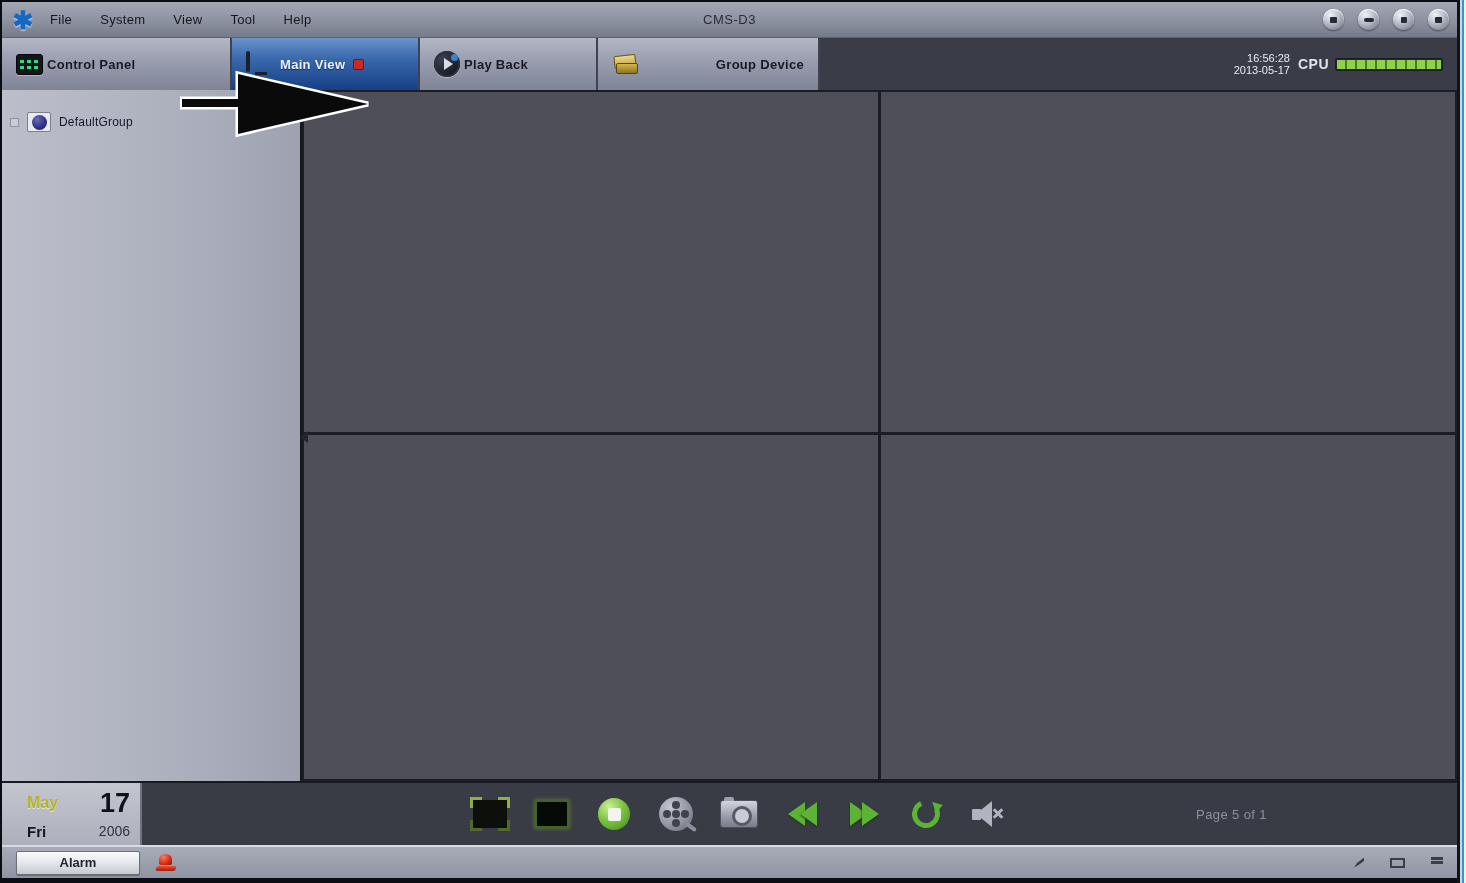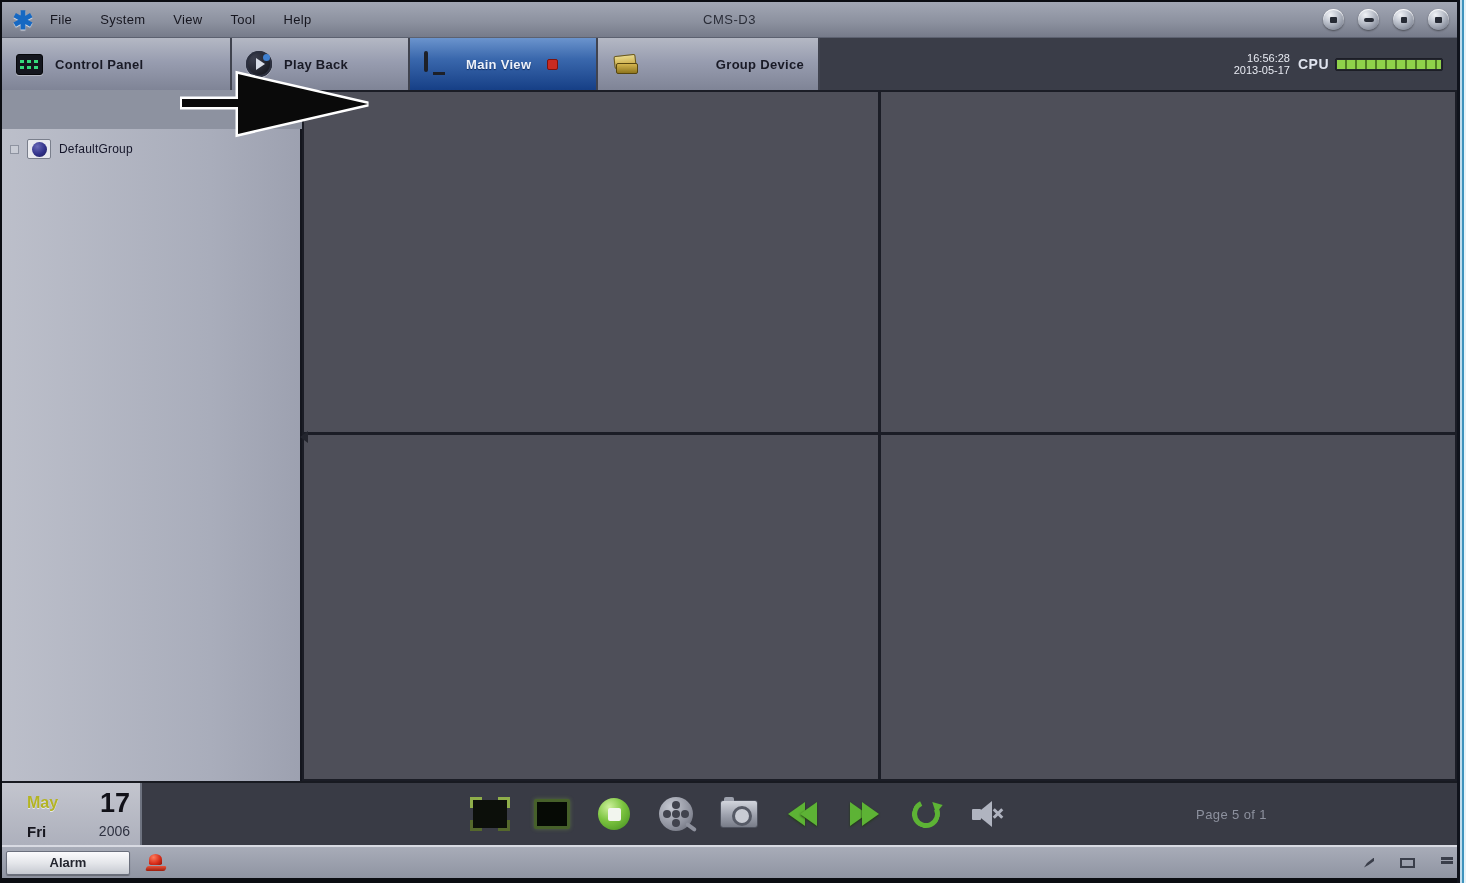--- a/index.html
+++ b/index.html
@@ -39,21 +39,21 @@
   .g-sq{ width:7px; height:6px; border-radius:1px; }
   .g-dash{ width:10px; height:4px; border-radius:2px; }
   .g-dot{ width:6px; height:6px; border-radius:1px; }
 
   
   .tabbar{
     height:52px; flex:0 0 52px; display:flex; align-items:stretch;
     background:#40434f; position:relative;
   }
   .tab{
-    display:flex; align-items:center; gap:12px; padding:0 14px;
+    display:flex; align-items:center; gap:4px; padding:0 14px;
     background:linear-gradient(180deg,#b4b8c4 0%,#989db0 45%,#7f8496 100%);
     border-right:2px solid #40434f; cursor:pointer;
   }
   .tab .tab-label{ font-size:13px; color:#191a26; font-weight:bold; letter-spacing:.3px;}
   .tab.active{
     background:linear-gradient(180deg,#6b94cd 0%,#3a68ad 40%,#16folk 100%);
     background:linear-gradient(180deg,#6b94cd 0%,#3a68ad 40%,#163f86 100%);
   }
   .tab.active .tab-label{ color:#eef2fa; text-shadow:0 1px 1px #0c2a5e;}
   .tab-cp{ flex:0 0 230px;} .tab-mv{ flex:0 0 188px;} .tab-pb{ flex:0 0 178px;} .tab-gd{ flex:0 0 222px;justify-content:space-between;}
@@ -86,21 +86,21 @@
   .cpu-label{ color:#dfe3ee; font-size:14px; font-weight:bold; margin-right:6px; letter-spacing:.5px;}
   .cpu-meter{ width:108px; height:13px; border:1px solid #1c1e26; background:#23252e;
     padding:1px; border-radius:2px;}
   .cpu-meter i{ display:block; height:100%;
     background:repeating-linear-gradient(90deg,#8fd14a 0 8px,#4f7a22 8px 10px);}
 
   
   .main-row{ flex:1; display:flex; min-height:0; position:relative;}
   .sidebar{
     flex:0 0 300px; background:linear-gradient(90deg,#bcbfca 0%,#a9adbb 70%,#9da1b0 100%);
-    border-right:2px solid #15171f; padding-top:8px; position:relative;margin-top:39px;
+    border-right:2px solid #15171f; padding-top:20px; position:relative;
   }
   .tree-item{ display:flex; align-items:center; gap:8px; padding:2px 4px 2px 8px; cursor:pointer;}
   .tree-expander{ width:9px; height:9px; background:#c9ccd5; border:1px solid #8e93a0; }
   .tree-icon{ width:24px; height:20px; background:#e9eaef; border:1px solid #7a7f8c; border-radius:2px;
     display:flex; align-items:center; justify-content:center;}
   .tree-icon i{ width:15px; height:15px; border-radius:50%;
     background:radial-gradient(circle at 35% 30%, #6a6ab8 0%, #32328a 55%, #1c1c55 100%);}
   .tree-label{ font-size:12px; color:#15162a; letter-spacing:.2px;}
 
   .video-area{ flex:1; background:#1b1d26; padding:2px; position:relative;}
@@ -164,21 +164,21 @@
     transform:rotate(52deg);}
   .i-mute{ position:relative; width:36px; height:28px;}
   .i-mute .bar{ position:absolute; left:2px; top:9px; width:9px; height:11px; background:#b0b4c0; border-radius:1px;}
   .i-mute .cone{ position:absolute; left:6px; top:1px; width:0; height:0;
     border-right:16px solid #b0b4c0; border-top:13px solid transparent; border-bottom:13px solid transparent;}
   .i-mute .x1,.i-mute .x2{ position:absolute; right:2px; top:12px; width:12px; height:3px; background:#b0b4c0;}
   .i-mute .x1{ transform:rotate(45deg);} .i-mute .x2{ transform:rotate(-45deg);}
 
   
   .statusbar{ flex:0 0 33px; background:linear-gradient(180deg,#a8acb8,#8f94a2);
-    border-top:2px solid #d8dae2; display:flex; align-items:center; padding:0 4px; gap:16px;}
+    border-top:2px solid #d8dae2; display:flex; align-items:center; padding:0 14px; gap:16px;}
   .alarm-btn{ width:124px; height:24px; border:1px solid #6a6f7c; border-radius:2px;
     background:linear-gradient(180deg,#fbfbfd 0%,#e4e6ea 50%,#c6c9d1 100%);
     font-size:13px; font-weight:bold; color:#23252e; display:flex; align-items:center; justify-content:center;
     cursor:pointer; box-shadow:0 1px 1px rgba(0,0,0,.3);}
   .alarm-ind{ width:20px; height:17px; position:relative;}
   .alarm-ind::before{ content:""; position:absolute; left:3px; top:0; width:13px; height:11px;
     background:radial-gradient(circle at 35% 30%, #ff7a5a 0%, #d42a17 60%, #8f1408 100%);
     border-radius:50% 50% 15% 15%;}
   .alarm-ind::after{ content:""; position:absolute; left:0; bottom:0; width:20px; height:5px;
     background:linear-gradient(180deg,#e8533a,#9c1d0d); border-radius:2px; transform:skewX(-18deg);}
@@ -223,28 +223,28 @@
   </div>
 
   <div class="tabbar">
     <div class="tab tab-cp">
       <span class="icon-cpanel">
           <i></i>
           <i></i>
         </span>
       <span class="tab-label">Control Panel</span>
     </div>
-    <div class="tab tab-pb">
-      <span class="icon-playback"></span>
-      <span class="tab-label">Play Back</span>
-    </div>
     <div class="tab tab-mv active">
       <span class="icon-monitor"><span class="scr"></span><span class="std"></span></span>
       <span class="tab-label">Main View</span>
       <span class="tab-close-dot"></span>
+    </div>
+    <div class="tab tab-pb">
+      <span class="icon-playback"></span>
+      <span class="tab-label">Play Back</span>
     </div>
     <div class="tab tab-gd">
       <span class="icon-group">
           <span class="g1"></span>
           <span class="g2"></span>
         </span>
       <span class="tab-label">Group Device</span>
     </div>
     <div class="tab-spacer">
       <div class="clock-block">

